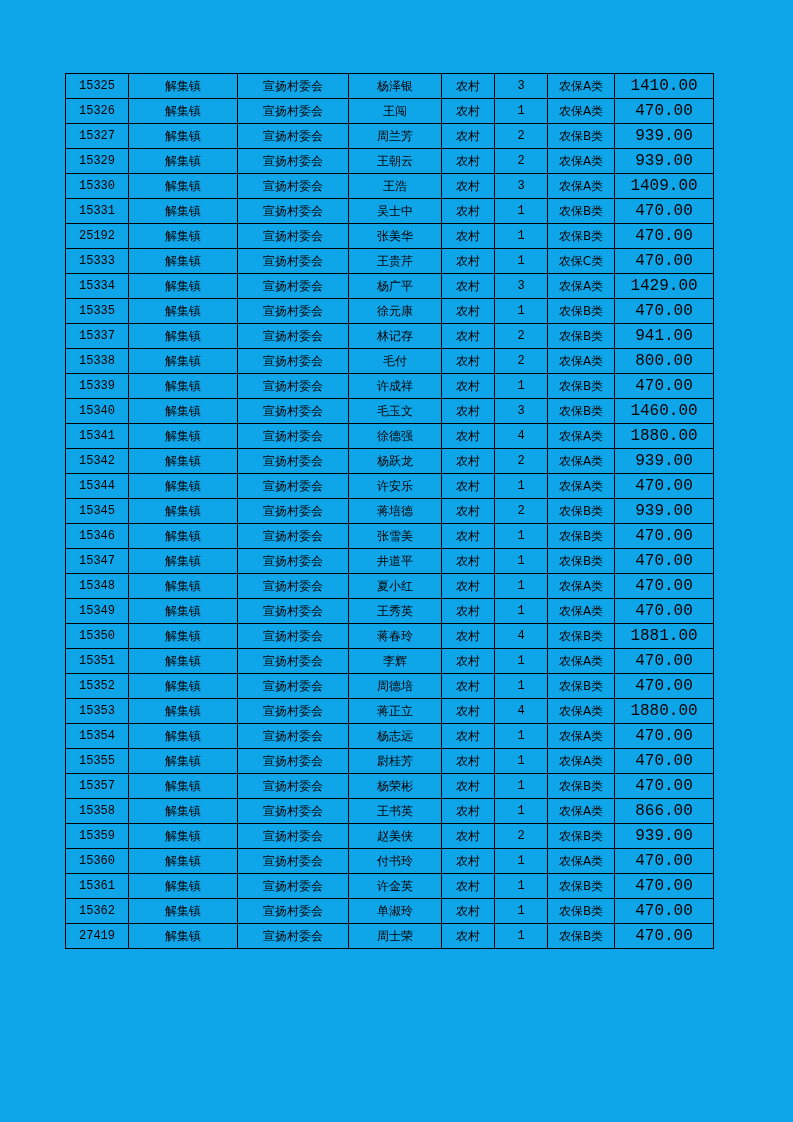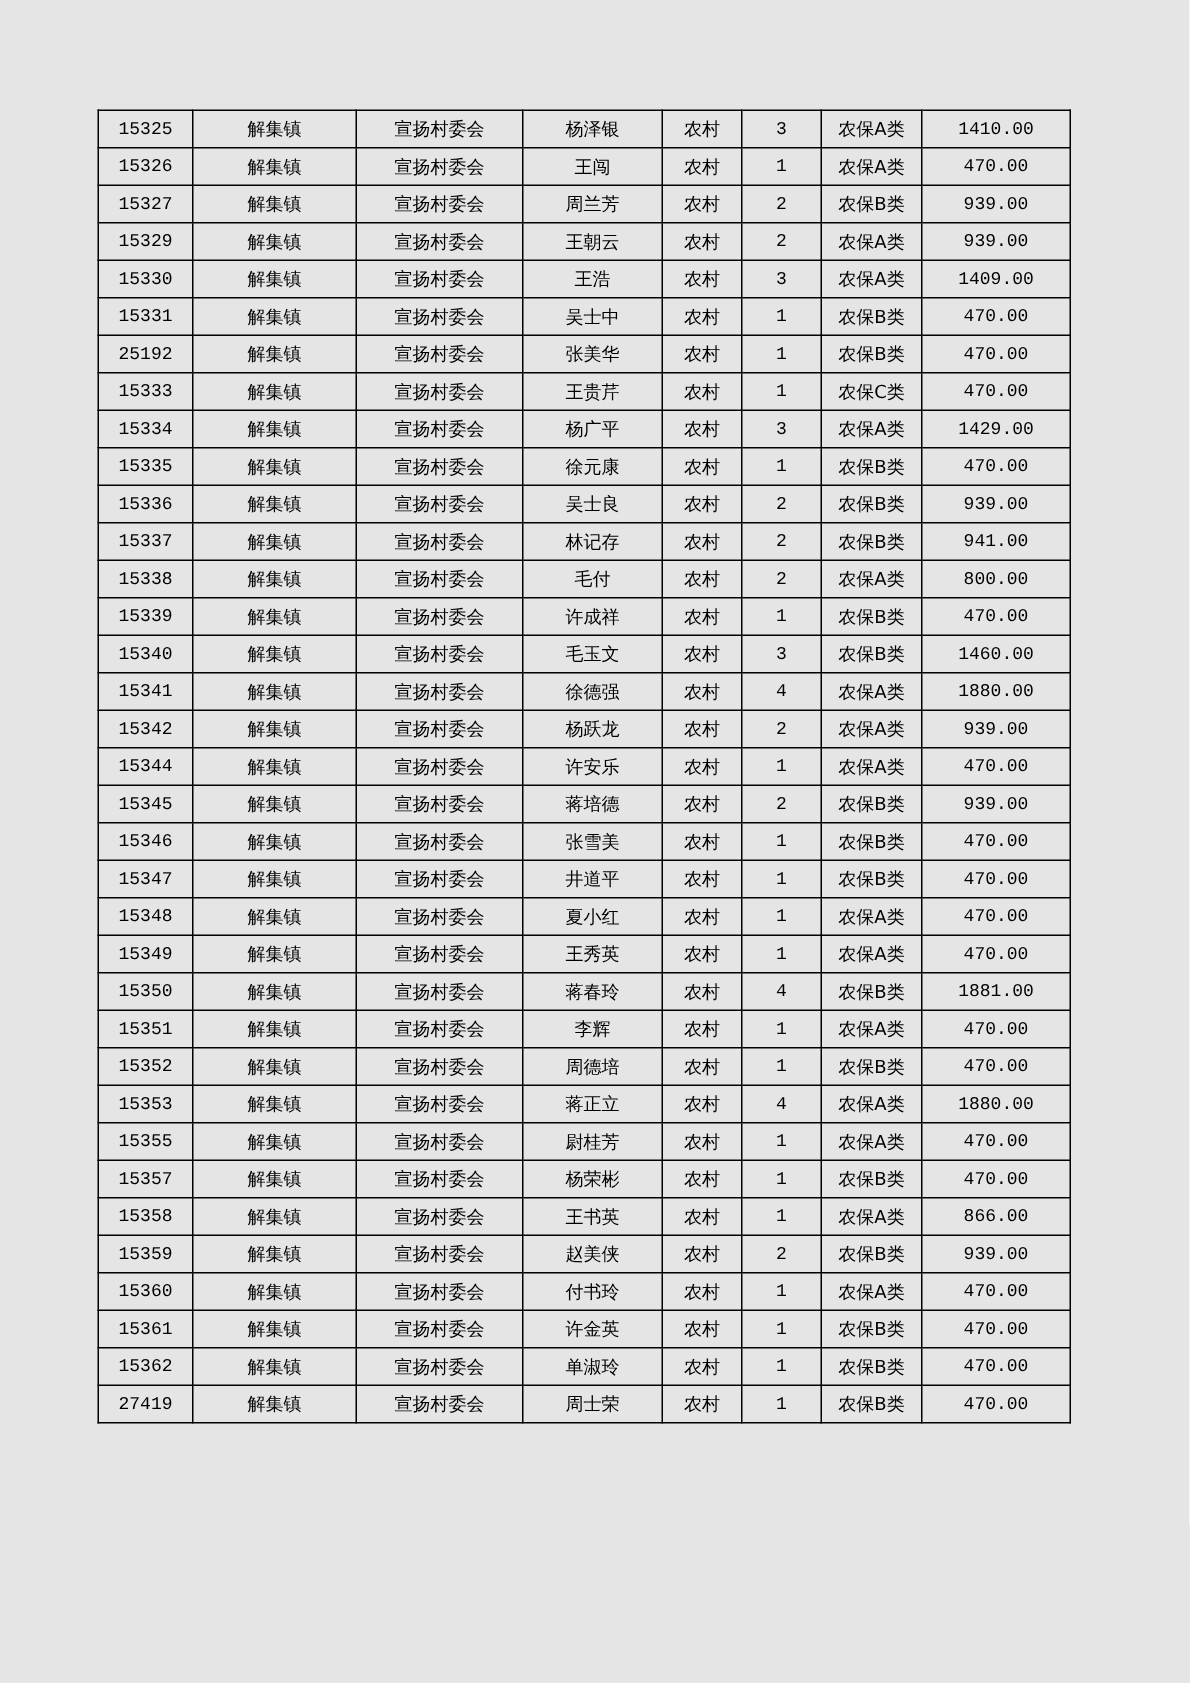--- a/index.html
+++ b/index.html
@@ -4,21 +4,21 @@
 <style>
   html, body {
     margin: 0;
     padding: 0;
     background: #ffffff;
   }
   .page {
     position: relative;
     width: 793px;
     height: 1122px;
-    background: #e5e5e5;
+    background: #0ea5e9;
     overflow: hidden;
     font-family: "DejaVu Sans", sans-serif;
   }
   table.data-table {
     position: absolute;
     left: 65px;
     top: 73px;
     border-collapse: collapse;
     table-layout: fixed;
     font-size: 12px;
@@ -33,21 +33,21 @@
     white-space: nowrap;
     overflow: hidden;
   }
   td.col-id      { width: 58px;  font-family: "Liberation Mono", monospace; font-size: 12px; }
   td.col-town    { width: 104px; }
   td.col-village { width: 106px; }
   td.col-name    { width: 88px; }
   td.col-residence { width: 48px; }
   td.col-count   { width: 48px; font-family: "Liberation Mono", monospace; }
   td.col-insurance { width: 62px; }
-  td.col-amount  { width: 94px; font-family: "Liberation Mono", monospace; font-size: 12px; }
+  td.col-amount  { width: 94px; font-family: "Liberation Mono", monospace; font-size: 16px; }
 </style>
 </head>
 <body>
 
 <div class="page">
   <table class="data-table">
     <tbody>
         <tr>
           <td class="col-id">15325</td>
           <td class="col-town">解集镇</td>
@@ -142,188 +142,188 @@
           <td class="col-id">15335</td>
           <td class="col-town">解集镇</td>
           <td class="col-village">宣扬村委会</td>
           <td class="col-name">徐元康</td>
           <td class="col-residence">农村</td>
           <td class="col-count">1</td>
           <td class="col-insurance">农保B类</td>
           <td class="col-amount">470.00</td>
         </tr>
         <tr>
-          <td class="col-id">15336</td>
-          <td class="col-town">解集镇</td>
-          <td class="col-village">宣扬村委会</td>
-          <td class="col-name">吴士良</td>
-          <td class="col-residence">农村</td>
-          <td class="col-count">2</td>
-          <td class="col-insurance">农保B类</td>
+          <td class="col-id">15337</td>
+          <td class="col-town">解集镇</td>
+          <td class="col-village">宣扬村委会</td>
+          <td class="col-name">林记存</td>
+          <td class="col-residence">农村</td>
+          <td class="col-count">2</td>
+          <td class="col-insurance">农保B类</td>
+          <td class="col-amount">941.00</td>
+        </tr>
+        <tr>
+          <td class="col-id">15338</td>
+          <td class="col-town">解集镇</td>
+          <td class="col-village">宣扬村委会</td>
+          <td class="col-name">毛付</td>
+          <td class="col-residence">农村</td>
+          <td class="col-count">2</td>
+          <td class="col-insurance">农保A类</td>
+          <td class="col-amount">800.00</td>
+        </tr>
+        <tr>
+          <td class="col-id">15339</td>
+          <td class="col-town">解集镇</td>
+          <td class="col-village">宣扬村委会</td>
+          <td class="col-name">许成祥</td>
+          <td class="col-residence">农村</td>
+          <td class="col-count">1</td>
+          <td class="col-insurance">农保B类</td>
+          <td class="col-amount">470.00</td>
+        </tr>
+        <tr>
+          <td class="col-id">15340</td>
+          <td class="col-town">解集镇</td>
+          <td class="col-village">宣扬村委会</td>
+          <td class="col-name">毛玉文</td>
+          <td class="col-residence">农村</td>
+          <td class="col-count">3</td>
+          <td class="col-insurance">农保B类</td>
+          <td class="col-amount">1460.00</td>
+        </tr>
+        <tr>
+          <td class="col-id">15341</td>
+          <td class="col-town">解集镇</td>
+          <td class="col-village">宣扬村委会</td>
+          <td class="col-name">徐德强</td>
+          <td class="col-residence">农村</td>
+          <td class="col-count">4</td>
+          <td class="col-insurance">农保A类</td>
+          <td class="col-amount">1880.00</td>
+        </tr>
+        <tr>
+          <td class="col-id">15342</td>
+          <td class="col-town">解集镇</td>
+          <td class="col-village">宣扬村委会</td>
+          <td class="col-name">杨跃龙</td>
+          <td class="col-residence">农村</td>
+          <td class="col-count">2</td>
+          <td class="col-insurance">农保A类</td>
           <td class="col-amount">939.00</td>
         </tr>
         <tr>
-          <td class="col-id">15337</td>
-          <td class="col-town">解集镇</td>
-          <td class="col-village">宣扬村委会</td>
-          <td class="col-name">林记存</td>
-          <td class="col-residence">农村</td>
-          <td class="col-count">2</td>
-          <td class="col-insurance">农保B类</td>
-          <td class="col-amount">941.00</td>
-        </tr>
-        <tr>
-          <td class="col-id">15338</td>
-          <td class="col-town">解集镇</td>
-          <td class="col-village">宣扬村委会</td>
-          <td class="col-name">毛付</td>
-          <td class="col-residence">农村</td>
-          <td class="col-count">2</td>
-          <td class="col-insurance">农保A类</td>
-          <td class="col-amount">800.00</td>
-        </tr>
-        <tr>
-          <td class="col-id">15339</td>
-          <td class="col-town">解集镇</td>
-          <td class="col-village">宣扬村委会</td>
-          <td class="col-name">许成祥</td>
-          <td class="col-residence">农村</td>
-          <td class="col-count">1</td>
-          <td class="col-insurance">农保B类</td>
-          <td class="col-amount">470.00</td>
-        </tr>
-        <tr>
-          <td class="col-id">15340</td>
-          <td class="col-town">解集镇</td>
-          <td class="col-village">宣扬村委会</td>
-          <td class="col-name">毛玉文</td>
-          <td class="col-residence">农村</td>
-          <td class="col-count">3</td>
-          <td class="col-insurance">农保B类</td>
-          <td class="col-amount">1460.00</td>
-        </tr>
-        <tr>
-          <td class="col-id">15341</td>
-          <td class="col-town">解集镇</td>
-          <td class="col-village">宣扬村委会</td>
-          <td class="col-name">徐德强</td>
+          <td class="col-id">15344</td>
+          <td class="col-town">解集镇</td>
+          <td class="col-village">宣扬村委会</td>
+          <td class="col-name">许安乐</td>
+          <td class="col-residence">农村</td>
+          <td class="col-count">1</td>
+          <td class="col-insurance">农保A类</td>
+          <td class="col-amount">470.00</td>
+        </tr>
+        <tr>
+          <td class="col-id">15345</td>
+          <td class="col-town">解集镇</td>
+          <td class="col-village">宣扬村委会</td>
+          <td class="col-name">蒋培德</td>
+          <td class="col-residence">农村</td>
+          <td class="col-count">2</td>
+          <td class="col-insurance">农保B类</td>
+          <td class="col-amount">939.00</td>
+        </tr>
+        <tr>
+          <td class="col-id">15346</td>
+          <td class="col-town">解集镇</td>
+          <td class="col-village">宣扬村委会</td>
+          <td class="col-name">张雪美</td>
+          <td class="col-residence">农村</td>
+          <td class="col-count">1</td>
+          <td class="col-insurance">农保B类</td>
+          <td class="col-amount">470.00</td>
+        </tr>
+        <tr>
+          <td class="col-id">15347</td>
+          <td class="col-town">解集镇</td>
+          <td class="col-village">宣扬村委会</td>
+          <td class="col-name">井道平</td>
+          <td class="col-residence">农村</td>
+          <td class="col-count">1</td>
+          <td class="col-insurance">农保B类</td>
+          <td class="col-amount">470.00</td>
+        </tr>
+        <tr>
+          <td class="col-id">15348</td>
+          <td class="col-town">解集镇</td>
+          <td class="col-village">宣扬村委会</td>
+          <td class="col-name">夏小红</td>
+          <td class="col-residence">农村</td>
+          <td class="col-count">1</td>
+          <td class="col-insurance">农保A类</td>
+          <td class="col-amount">470.00</td>
+        </tr>
+        <tr>
+          <td class="col-id">15349</td>
+          <td class="col-town">解集镇</td>
+          <td class="col-village">宣扬村委会</td>
+          <td class="col-name">王秀英</td>
+          <td class="col-residence">农村</td>
+          <td class="col-count">1</td>
+          <td class="col-insurance">农保A类</td>
+          <td class="col-amount">470.00</td>
+        </tr>
+        <tr>
+          <td class="col-id">15350</td>
+          <td class="col-town">解集镇</td>
+          <td class="col-village">宣扬村委会</td>
+          <td class="col-name">蒋春玲</td>
           <td class="col-residence">农村</td>
           <td class="col-count">4</td>
+          <td class="col-insurance">农保B类</td>
+          <td class="col-amount">1881.00</td>
+        </tr>
+        <tr>
+          <td class="col-id">15351</td>
+          <td class="col-town">解集镇</td>
+          <td class="col-village">宣扬村委会</td>
+          <td class="col-name">李辉</td>
+          <td class="col-residence">农村</td>
+          <td class="col-count">1</td>
+          <td class="col-insurance">农保A类</td>
+          <td class="col-amount">470.00</td>
+        </tr>
+        <tr>
+          <td class="col-id">15352</td>
+          <td class="col-town">解集镇</td>
+          <td class="col-village">宣扬村委会</td>
+          <td class="col-name">周德培</td>
+          <td class="col-residence">农村</td>
+          <td class="col-count">1</td>
+          <td class="col-insurance">农保B类</td>
+          <td class="col-amount">470.00</td>
+        </tr>
+        <tr>
+          <td class="col-id">15353</td>
+          <td class="col-town">解集镇</td>
+          <td class="col-village">宣扬村委会</td>
+          <td class="col-name">蒋正立</td>
+          <td class="col-residence">农村</td>
+          <td class="col-count">4</td>
           <td class="col-insurance">农保A类</td>
           <td class="col-amount">1880.00</td>
         </tr>
         <tr>
-          <td class="col-id">15342</td>
-          <td class="col-town">解集镇</td>
-          <td class="col-village">宣扬村委会</td>
-          <td class="col-name">杨跃龙</td>
-          <td class="col-residence">农村</td>
-          <td class="col-count">2</td>
-          <td class="col-insurance">农保A类</td>
-          <td class="col-amount">939.00</td>
-        </tr>
-        <tr>
-          <td class="col-id">15344</td>
-          <td class="col-town">解集镇</td>
-          <td class="col-village">宣扬村委会</td>
-          <td class="col-name">许安乐</td>
-          <td class="col-residence">农村</td>
-          <td class="col-count">1</td>
-          <td class="col-insurance">农保A类</td>
-          <td class="col-amount">470.00</td>
-        </tr>
-        <tr>
-          <td class="col-id">15345</td>
-          <td class="col-town">解集镇</td>
-          <td class="col-village">宣扬村委会</td>
-          <td class="col-name">蒋培德</td>
-          <td class="col-residence">农村</td>
-          <td class="col-count">2</td>
-          <td class="col-insurance">农保B类</td>
-          <td class="col-amount">939.00</td>
-        </tr>
-        <tr>
-          <td class="col-id">15346</td>
-          <td class="col-town">解集镇</td>
-          <td class="col-village">宣扬村委会</td>
-          <td class="col-name">张雪美</td>
-          <td class="col-residence">农村</td>
-          <td class="col-count">1</td>
-          <td class="col-insurance">农保B类</td>
-          <td class="col-amount">470.00</td>
-        </tr>
-        <tr>
-          <td class="col-id">15347</td>
-          <td class="col-town">解集镇</td>
-          <td class="col-village">宣扬村委会</td>
-          <td class="col-name">井道平</td>
-          <td class="col-residence">农村</td>
-          <td class="col-count">1</td>
-          <td class="col-insurance">农保B类</td>
-          <td class="col-amount">470.00</td>
-        </tr>
-        <tr>
-          <td class="col-id">15348</td>
-          <td class="col-town">解集镇</td>
-          <td class="col-village">宣扬村委会</td>
-          <td class="col-name">夏小红</td>
-          <td class="col-residence">农村</td>
-          <td class="col-count">1</td>
-          <td class="col-insurance">农保A类</td>
-          <td class="col-amount">470.00</td>
-        </tr>
-        <tr>
-          <td class="col-id">15349</td>
-          <td class="col-town">解集镇</td>
-          <td class="col-village">宣扬村委会</td>
-          <td class="col-name">王秀英</td>
-          <td class="col-residence">农村</td>
-          <td class="col-count">1</td>
-          <td class="col-insurance">农保A类</td>
-          <td class="col-amount">470.00</td>
-        </tr>
-        <tr>
-          <td class="col-id">15350</td>
-          <td class="col-town">解集镇</td>
-          <td class="col-village">宣扬村委会</td>
-          <td class="col-name">蒋春玲</td>
-          <td class="col-residence">农村</td>
-          <td class="col-count">4</td>
-          <td class="col-insurance">农保B类</td>
-          <td class="col-amount">1881.00</td>
-        </tr>
-        <tr>
-          <td class="col-id">15351</td>
-          <td class="col-town">解集镇</td>
-          <td class="col-village">宣扬村委会</td>
-          <td class="col-name">李辉</td>
-          <td class="col-residence">农村</td>
-          <td class="col-count">1</td>
-          <td class="col-insurance">农保A类</td>
-          <td class="col-amount">470.00</td>
-        </tr>
-        <tr>
-          <td class="col-id">15352</td>
-          <td class="col-town">解集镇</td>
-          <td class="col-village">宣扬村委会</td>
-          <td class="col-name">周德培</td>
-          <td class="col-residence">农村</td>
-          <td class="col-count">1</td>
-          <td class="col-insurance">农保B类</td>
-          <td class="col-amount">470.00</td>
-        </tr>
-        <tr>
-          <td class="col-id">15353</td>
-          <td class="col-town">解集镇</td>
-          <td class="col-village">宣扬村委会</td>
-          <td class="col-name">蒋正立</td>
-          <td class="col-residence">农村</td>
-          <td class="col-count">4</td>
-          <td class="col-insurance">农保A类</td>
-          <td class="col-amount">1880.00</td>
+          <td class="col-id">15354</td>
+          <td class="col-town">解集镇</td>
+          <td class="col-village">宣扬村委会</td>
+          <td class="col-name">杨志远</td>
+          <td class="col-residence">农村</td>
+          <td class="col-count">1</td>
+          <td class="col-insurance">农保A类</td>
+          <td class="col-amount">470.00</td>
         </tr>
         <tr>
           <td class="col-id">15355</td>
           <td class="col-town">解集镇</td>
           <td class="col-village">宣扬村委会</td>
           <td class="col-name">尉桂芳</td>
           <td class="col-residence">农村</td>
           <td class="col-count">1</td>
           <td class="col-insurance">农保A类</td>
           <td class="col-amount">470.00</td>

